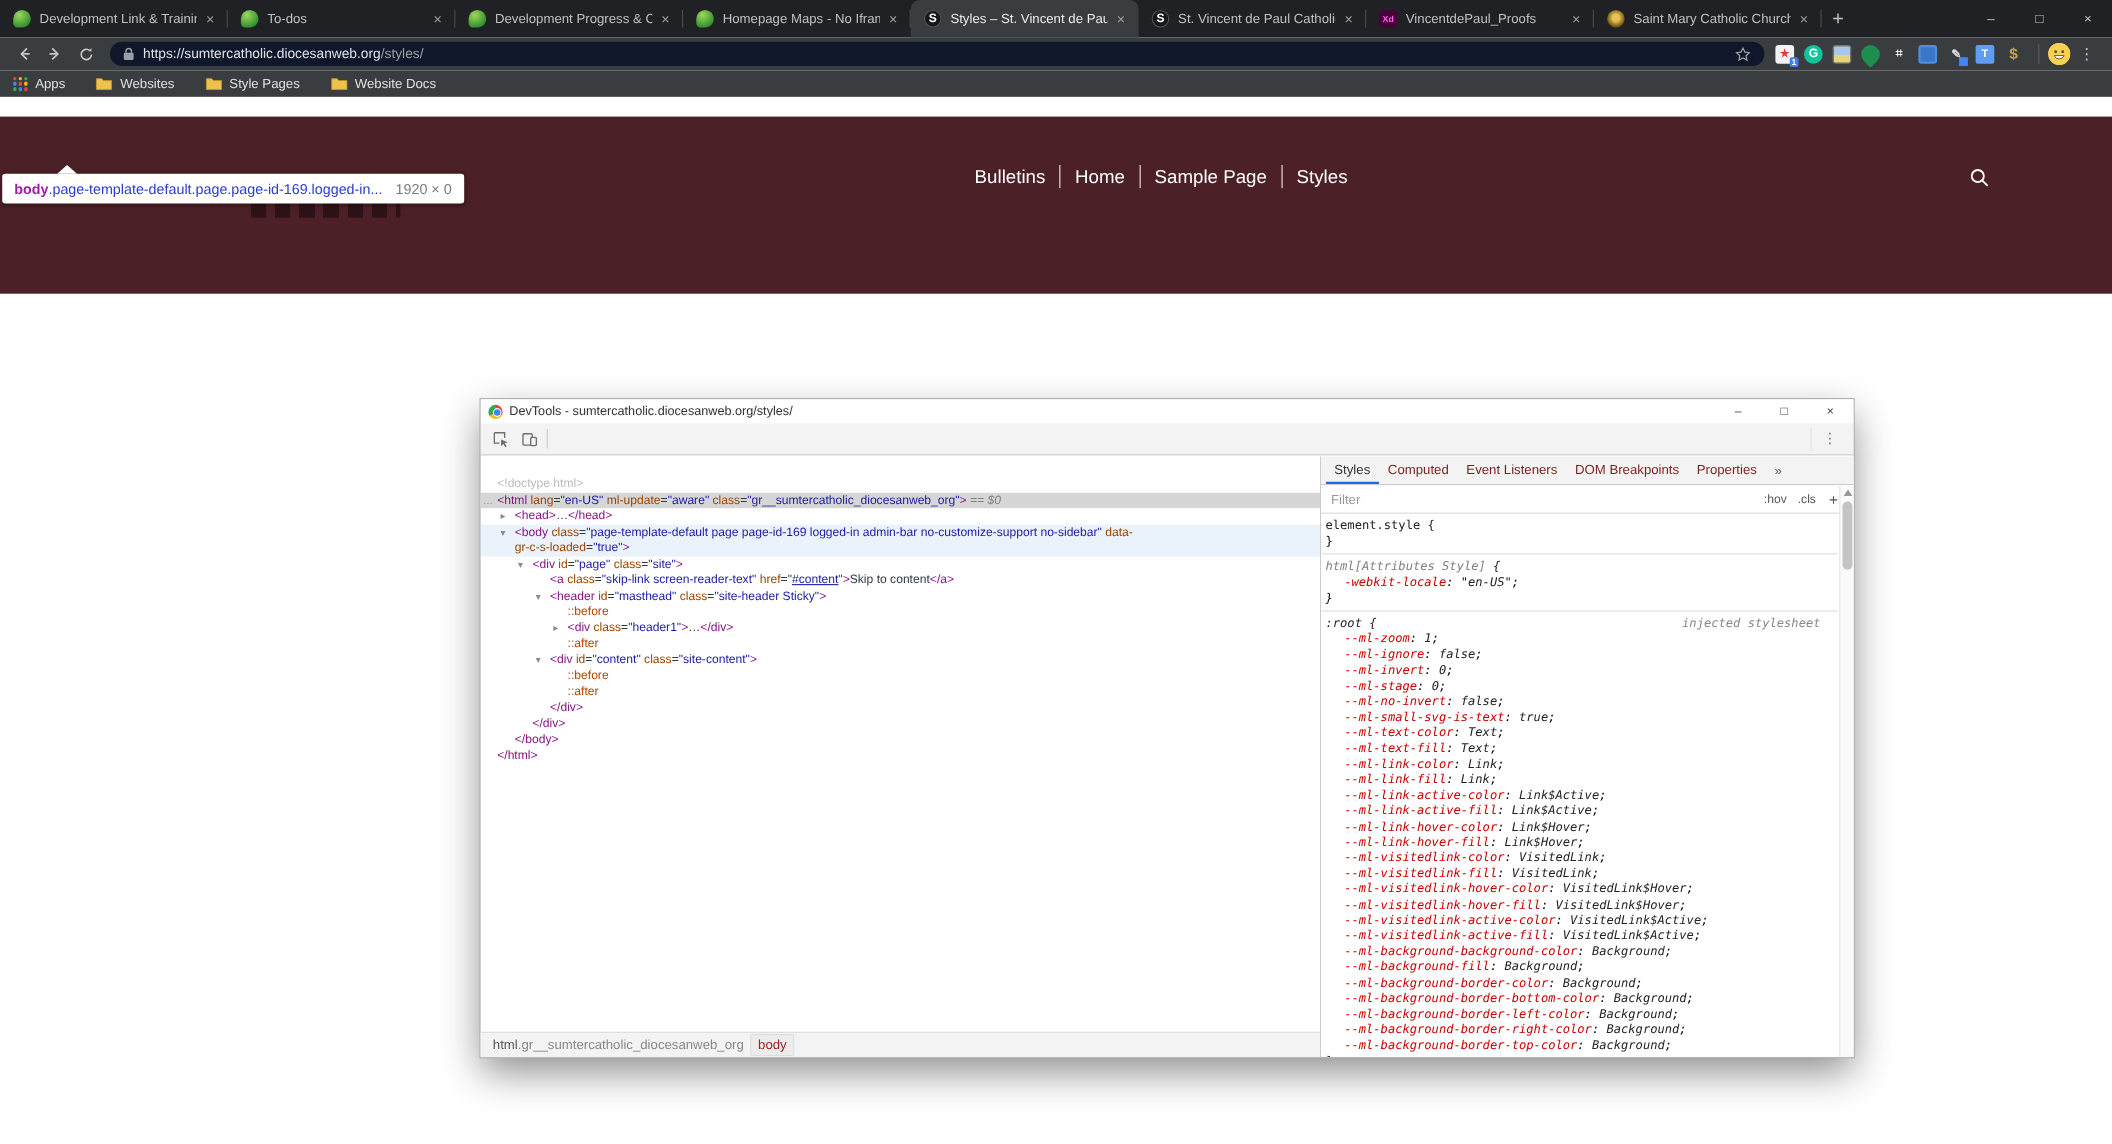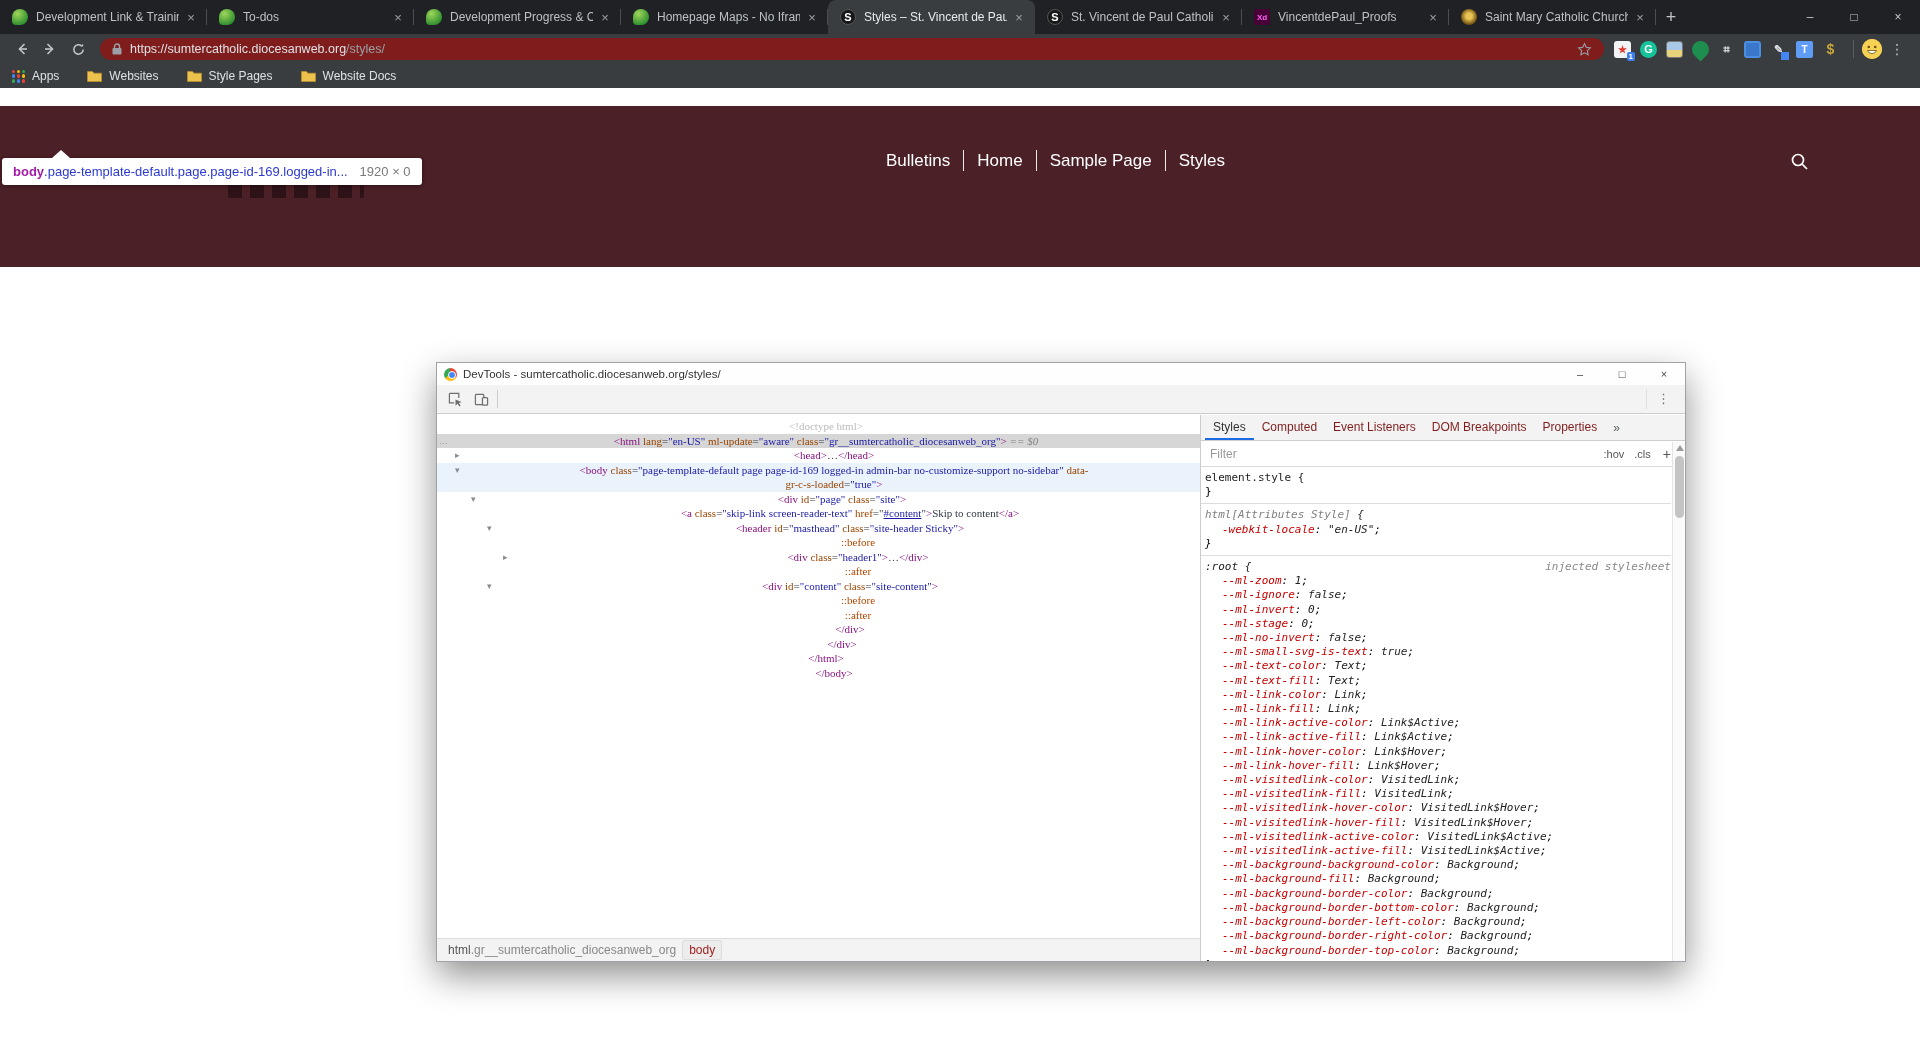--- a/index.html
+++ b/index.html
@@ -25,21 +25,21 @@
   .fav-xd { background:#470137; color:#ff61f6; border-radius:3px; font-size:8px; }
   .fav-gold { background:radial-gradient(circle at 50% 45%, #e8c457 25%, #7a5c16 65%, #3c2f10); }
   .newtab { width:30px; height:34px; color:#c0c3c6; font-size:18px; display:flex; align-items:center; justify-content:center; }
   .win-controls { margin-left:auto; display:flex; height:34px; }
   .win-btn { width:44px; height:34px; display:flex; align-items:center; justify-content:center;
              color:#c5c8cb; font-size:12px; }
 
   .toolbar { position:absolute; top:34px; left:0; right:0; height:30px; background:#3a3d40;
              display:flex; align-items:center; padding:0 8px; }
   .nav-btn { width:28px; height:26px; display:flex; align-items:center; justify-content:center; color:#c3c6c9; }
-  .urlbar { flex:1; height:22px; margin:0 10px 0 8px; background:#7f1d1d; border-radius:11px;
+  .urlbar { flex:1; height:22px; margin:0 10px 0 8px; background:#0f172a; border-radius:11px;
             display:flex; align-items:center; padding:0 12px; font-size:12.5px; color:#dfe1e5; }
   .url-path { color:#9aa0a6; }
   .url-star { margin-left:auto; color:#9aa0a6; }
   .exts { display:flex; align-items:center; gap:9px; margin-right:6px; }
   .ext { width:17px; height:17px; border-radius:3px; display:flex; align-items:center; justify-content:center;
          font-size:11px; font-weight:bold; position:relative; }
   .ext-flag { background:#f1f3f4; color:#e23b30; font-size:10px; }
   .ext-badge { position:absolute; right:-4px; bottom:-3px; background:#3d7ef0; color:#fff; font-size:8px;
                font-weight:bold; padding:0 2px; border-radius:2px; line-height:9px; }
   .ext-green-circle { background:#15c39a; color:#fff; border-radius:50%; }
@@ -98,22 +98,22 @@
   .dt-toolbar { height:29px; background:#f3f3f3; border-bottom:1px solid #ccc; display:flex; align-items:center; padding:0 5px; }
   .dt-toolicon { width:26px; height:26px; display:flex; align-items:center; justify-content:center; color:#6e6e6e; }
   .dt-toolsep { width:1px; height:18px; background:#ccc; margin:0 3px; }
   .dt-tabs { display:flex; height:29px; margin-left:4px; }
   .dt-tab { padding:0 8px; line-height:28px; color:#5a5e66; white-space:nowrap; }
   .dt-tab.active { color:#333; box-shadow:inset 0 -2px 0 #1e6ae4; }
   .dt-kebab { margin-left:auto; color:#6e6e6e; font-size:13px; padding:0 10px; border-left:1px solid #e0e0e0; height:20px; line-height:20px; }
 
   .dt-body { position:absolute; top:52px; left:0; right:0; bottom:0; display:flex; }
   .dt-elements { width:764px; flex:none; border-right:1px solid #ccc; display:flex; flex-direction:column; background:#fff; }
-  .dom-tree { flex:1; overflow:hidden; font-family:Liberation Serif, serif; font-size:11px;
-              line-height:14.5px; padding-top:4px;text-align:center; }
+  .dom-tree { flex:1; overflow:hidden; font-family:Liberation Sans, sans-serif; font-size:11px;
+              line-height:14.5px; padding-top:18px; }
   .dom-row { position:relative; white-space:pre; overflow:hidden; }
   .dom-row.selected { background:#d6d6d6; }
   .dom-row.hovered { background:#eaf2fc; }
   .exp { position:absolute; top:0; color:#8a8a8a; font-size:9px; }
   .tk-g { color:#bbbbbb; }
   .tk-t { color:#881280; }
   .tk-a { color:#994500; }
   .tk-v { color:#1a1aa6; }
   .tk-x { color:#303942; }
   .tk-i { color:#808080; font-style:italic; }
@@ -133,21 +133,21 @@
   .sb-more { color:#5a5e66; padding:0 8px; }
   .sb-filter { height:26px; border-bottom:1px solid #d9d9d9; display:flex; align-items:center; padding:0 14px 0 7px; }
   .sb-filter input { border:none; outline:none; flex:1; font-size:12px; color:#333; background:transparent; }
   .sb-filter input::placeholder { color:#999; }
   .sb-toggle { color:#555; font-size:11px; margin-left:10px; white-space:nowrap; }
   .sb-plus { color:#555; font-size:14px; margin-left:12px; }
   .sb-rules { flex:1; overflow:hidden; font-family:"DejaVu Sans Mono",monospace; font-size:11px;
               line-height:14.2px; padding-right:14px; }
   .rule { border-bottom:1px solid #ddd; padding:4px 2px 4px 4px; position:relative; }
   .rule.italic { font-style:italic; }
-  .rule-note { position:absolute; right:0; top:4px; color:#888; font-style:italic; }
+  .rule-note { position:absolute; right:16px; top:4px; color:#888; font-style:italic; }
   .r-sel { color:#222; }
   .r-sel.dim { color:#808080; }
   .r-brace { color:#222; }
   .r-prop { padding-left:17px; white-space:pre; }
   .p-name { color:#c80000; }
   .p-val { color:#222; }
 
   .sb-scrollbar { position:absolute; right:0; top:27px; bottom:0; width:13px; background:#fafafa;
                   border-left:1px solid #e5e5e5; }
   .sb-scroll-up { position:absolute; top:3px; left:3px; width:0; height:0;
@@ -375,22 +375,22 @@
             <div class="dom-row" style="padding-left: 63px;"><span class="tk-t">&lt;a</span><span class="tk-x"> </span><span class="tk-a">class</span><span class="tk-x">=</span><span class="tk-v">"skip-link screen-reader-text"</span><span class="tk-x"> </span><span class="tk-a">href</span><span class="tk-x">="</span><span class="tk-l">#content</span><span class="tk-x">"</span><span class="tk-t">&gt;</span><span class="tk-x">Skip to content</span><span class="tk-t">&lt;/a&gt;</span></div>
             <div class="dom-row" style="padding-left: 63px;"><div class="exp" style="left: 50px;">▾</div><span class="tk-t">&lt;header</span><span class="tk-x"> </span><span class="tk-a">id</span><span class="tk-x">=</span><span class="tk-v">"masthead"</span><span class="tk-x"> </span><span class="tk-a">class</span><span class="tk-x">=</span><span class="tk-v">"site-header Sticky"</span><span class="tk-t">&gt;</span></div>
             <div class="dom-row" style="padding-left: 79px;"><span class="tk-p">::before</span></div>
             <div class="dom-row" style="padding-left: 79px;"><div class="exp" style="left: 66px;">▸</div><span class="tk-t">&lt;div</span><span class="tk-x"> </span><span class="tk-a">class</span><span class="tk-x">=</span><span class="tk-v">"header1"</span><span class="tk-t">&gt;</span><span class="tk-x">…</span><span class="tk-t">&lt;/div&gt;</span></div>
             <div class="dom-row" style="padding-left: 79px;"><span class="tk-p">::after</span></div>
             <div class="dom-row" style="padding-left: 63px;"><div class="exp" style="left: 50px;">▾</div><span class="tk-t">&lt;div</span><span class="tk-x"> </span><span class="tk-a">id</span><span class="tk-x">=</span><span class="tk-v">"content"</span><span class="tk-x"> </span><span class="tk-a">class</span><span class="tk-x">=</span><span class="tk-v">"site-content"</span><span class="tk-t">&gt;</span></div>
             <div class="dom-row" style="padding-left: 79px;"><span class="tk-p">::before</span></div>
             <div class="dom-row" style="padding-left: 79px;"><span class="tk-p">::after</span></div>
             <div class="dom-row" style="padding-left: 63px;"><span class="tk-t">&lt;/div&gt;</span></div>
             <div class="dom-row" style="padding-left: 47px;"><span class="tk-t">&lt;/div&gt;</span></div>
+            <div class="dom-row" style="padding-left: 31px;"><span class="tk-t">&lt;/body&gt;</span></div>
             <div class="dom-row" style="padding-left: 15px;"><span class="tk-t">&lt;/html&gt;</span></div>
-            <div class="dom-row" style="padding-left: 31px;"><span class="tk-t">&lt;/body&gt;</span></div>
           </div>
         <div class="dt-crumbs">
             <div class="crumb"><span>html</span><span class="c-cls">.gr__sumtercatholic_diocesanweb_org</span></div>
             <div class="crumb active"><span>body</span></div>
           </div>
       </div>
       <div class="dt-sidebar">
         <div class="sb-tabs">
             <div class="sb-tab active">Styles</div>
             <div class="sb-tab">Computed</div>

